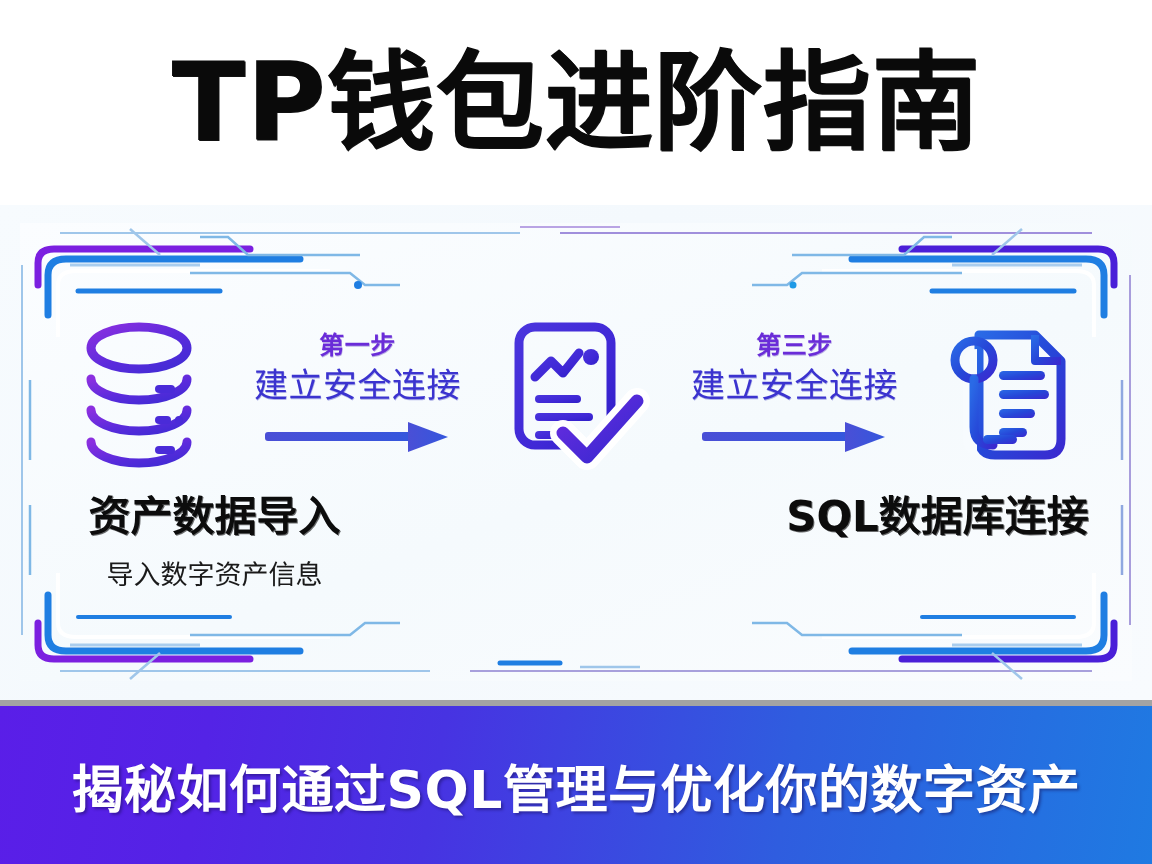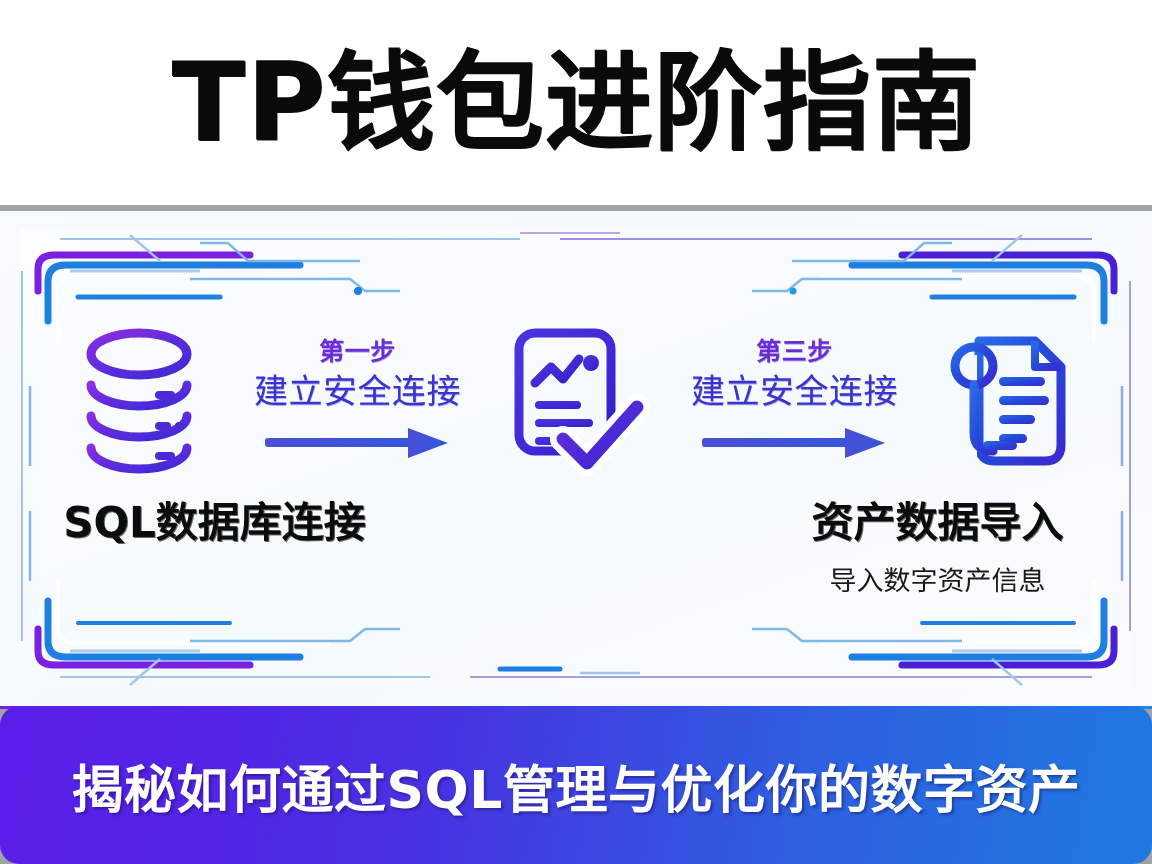--- a/index.html
+++ b/index.html
@@ -30,21 +30,21 @@
     letter-spacing:1px;
     color:#0a0a0a;
     line-height:1;
     white-space:nowrap;
     text-shadow:1px 1px 0 #111;
   }
 
   
   .card-zone {
     position:absolute;
-    top:211px; left:0; width:1152px; height:495px;
+    top:205px; left:0; width:1152px; height:495px;
     background:
       linear-gradient(135deg,#f7fbfe 0%,#f4f9fd 40%,#f8fbfe 100%);
   }
   .card-inner {
     position:absolute;
     left:20px; top:18px;
     width:1112px; height:458px;
     background:linear-gradient(160deg,#fbfdff 0%,#f5fafd 55%,#fafcfe 100%);
   }
 
@@ -141,21 +141,20 @@
 
   
   .banner {
     position:absolute;
     left:0; top:706px;
     width:1152px; height:158px;
     background:linear-gradient(100deg,#5a1ee8 0%,#5423e6 18%,#4733e2 38%,#2f5ddf 68%,#1f7ae2 100%);
     display:flex;
     align-items:center;
     justify-content:center;
-    border-radius:19px;
   }
   .banner-text {
     font-family:"DejaVu Sans","Liberation Sans",sans-serif;
     font-size:52px;
     font-weight:700;
     color:#ffffff;
     letter-spacing:0.5px;
     white-space:nowrap;
     text-shadow:2px 2px 3px rgba(20,10,80,.45);
   }
@@ -358,26 +357,26 @@
           <circle cx="31" cy="45" r="19" fill="none" stroke="url(#srchG)" stroke-width="9"></circle>
           <path d="M31 64 V 112 Q31 130 50 130" fill="none" stroke="url(#srchG)" stroke-width="9" stroke-linecap="round"></path>
           <rect x="40" y="120" width="34" height="9" rx="4.5" fill="url(#srchG)"></rect>
         </svg>
       </div>
 
     </div>
 
     <div class="captions">
       <div class="caption-col">
-        <div class="caption-title">SQL数据库连接</div>
-
-      </div>
-      <div class="caption-col">
         <div class="caption-title">资产数据导入</div>
         <div class="caption-sub">导入数字资产信息</div>
+      </div>
+      <div class="caption-col">
+        <div class="caption-title">SQL数据库连接</div>
+
       </div>
     </div>
   </div>
 
   <div class="banner-topline"></div>
   <div class="banner">
     <div class="banner-text">揭秘如何通过SQL管理与优化你的数字资产</div>
   </div>
 
 </div>

